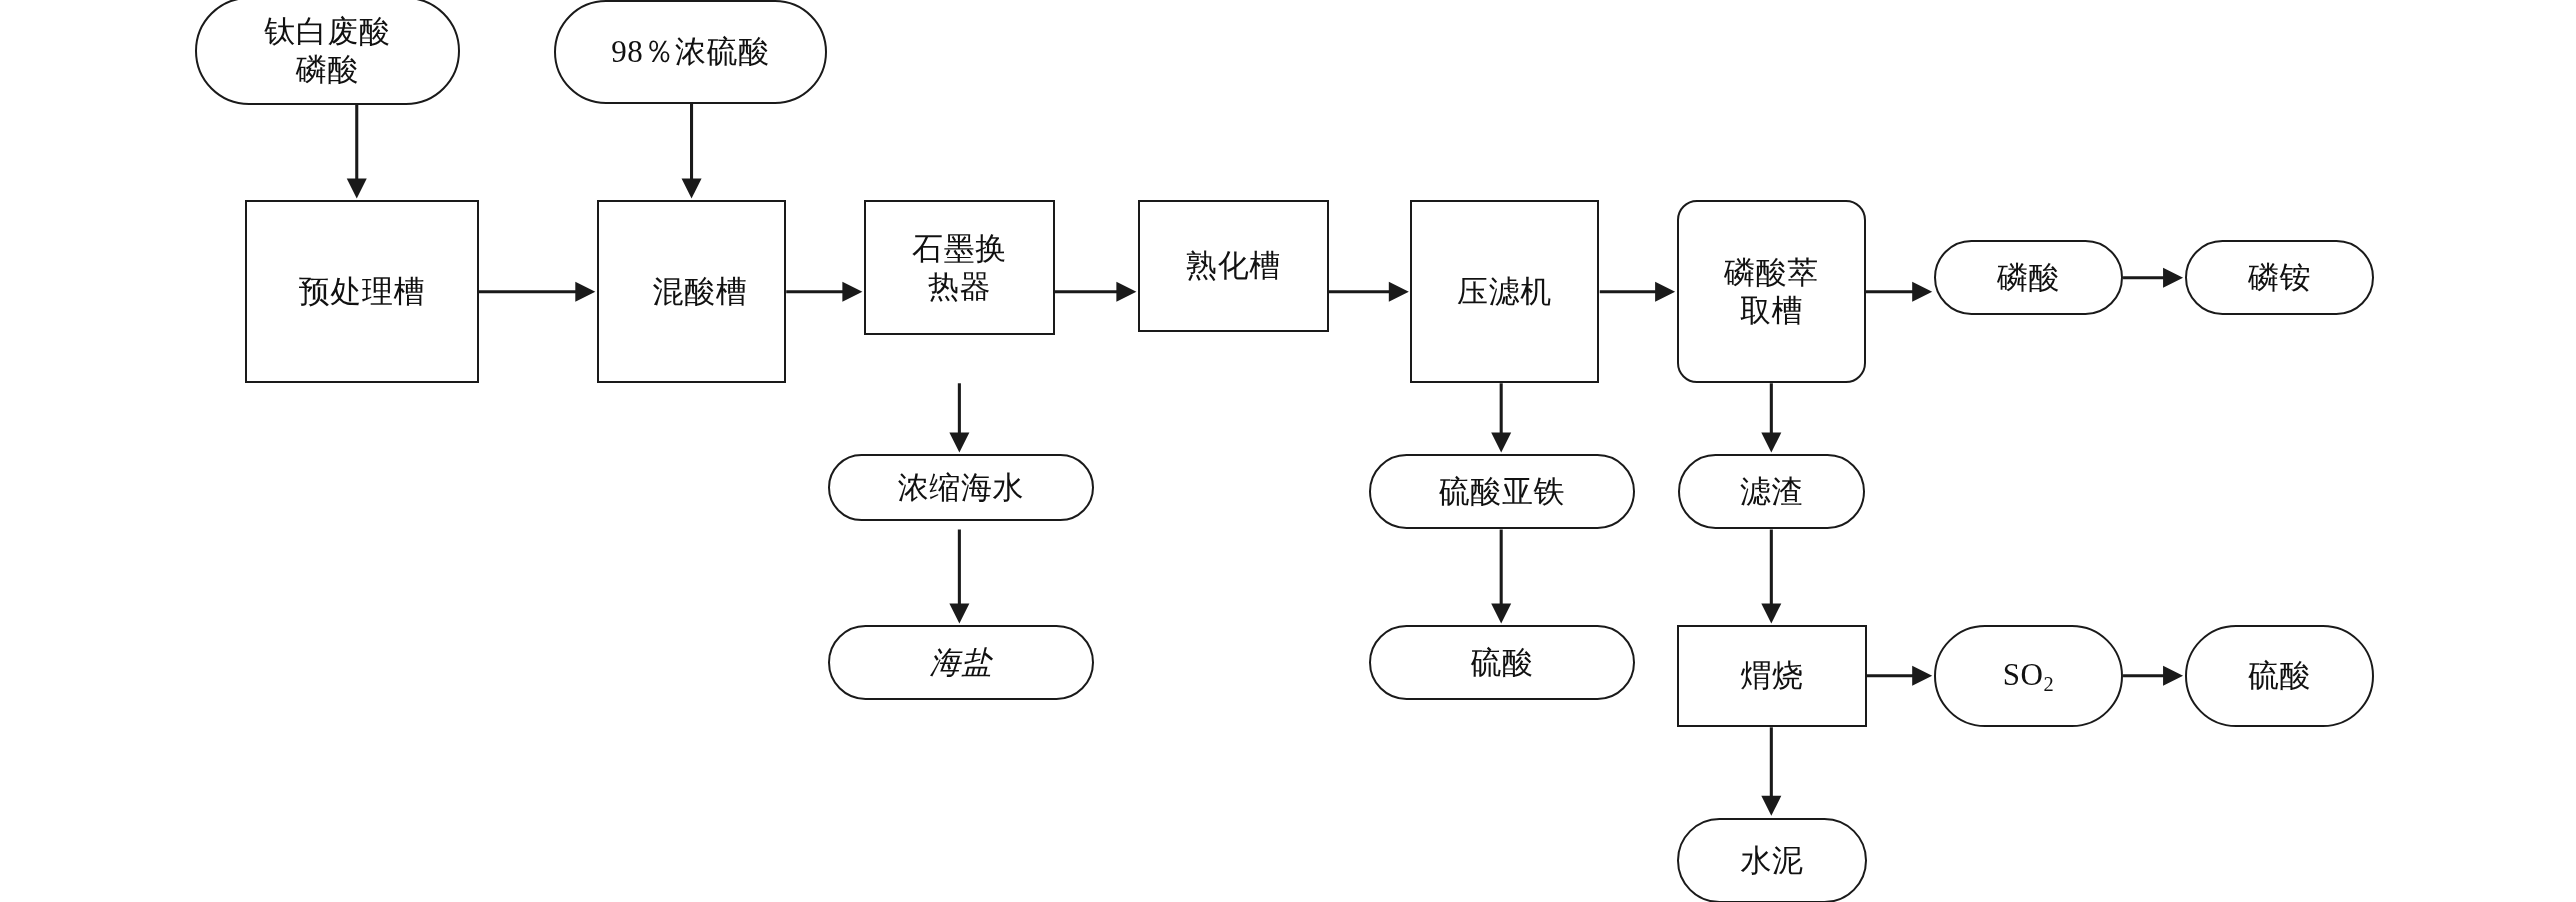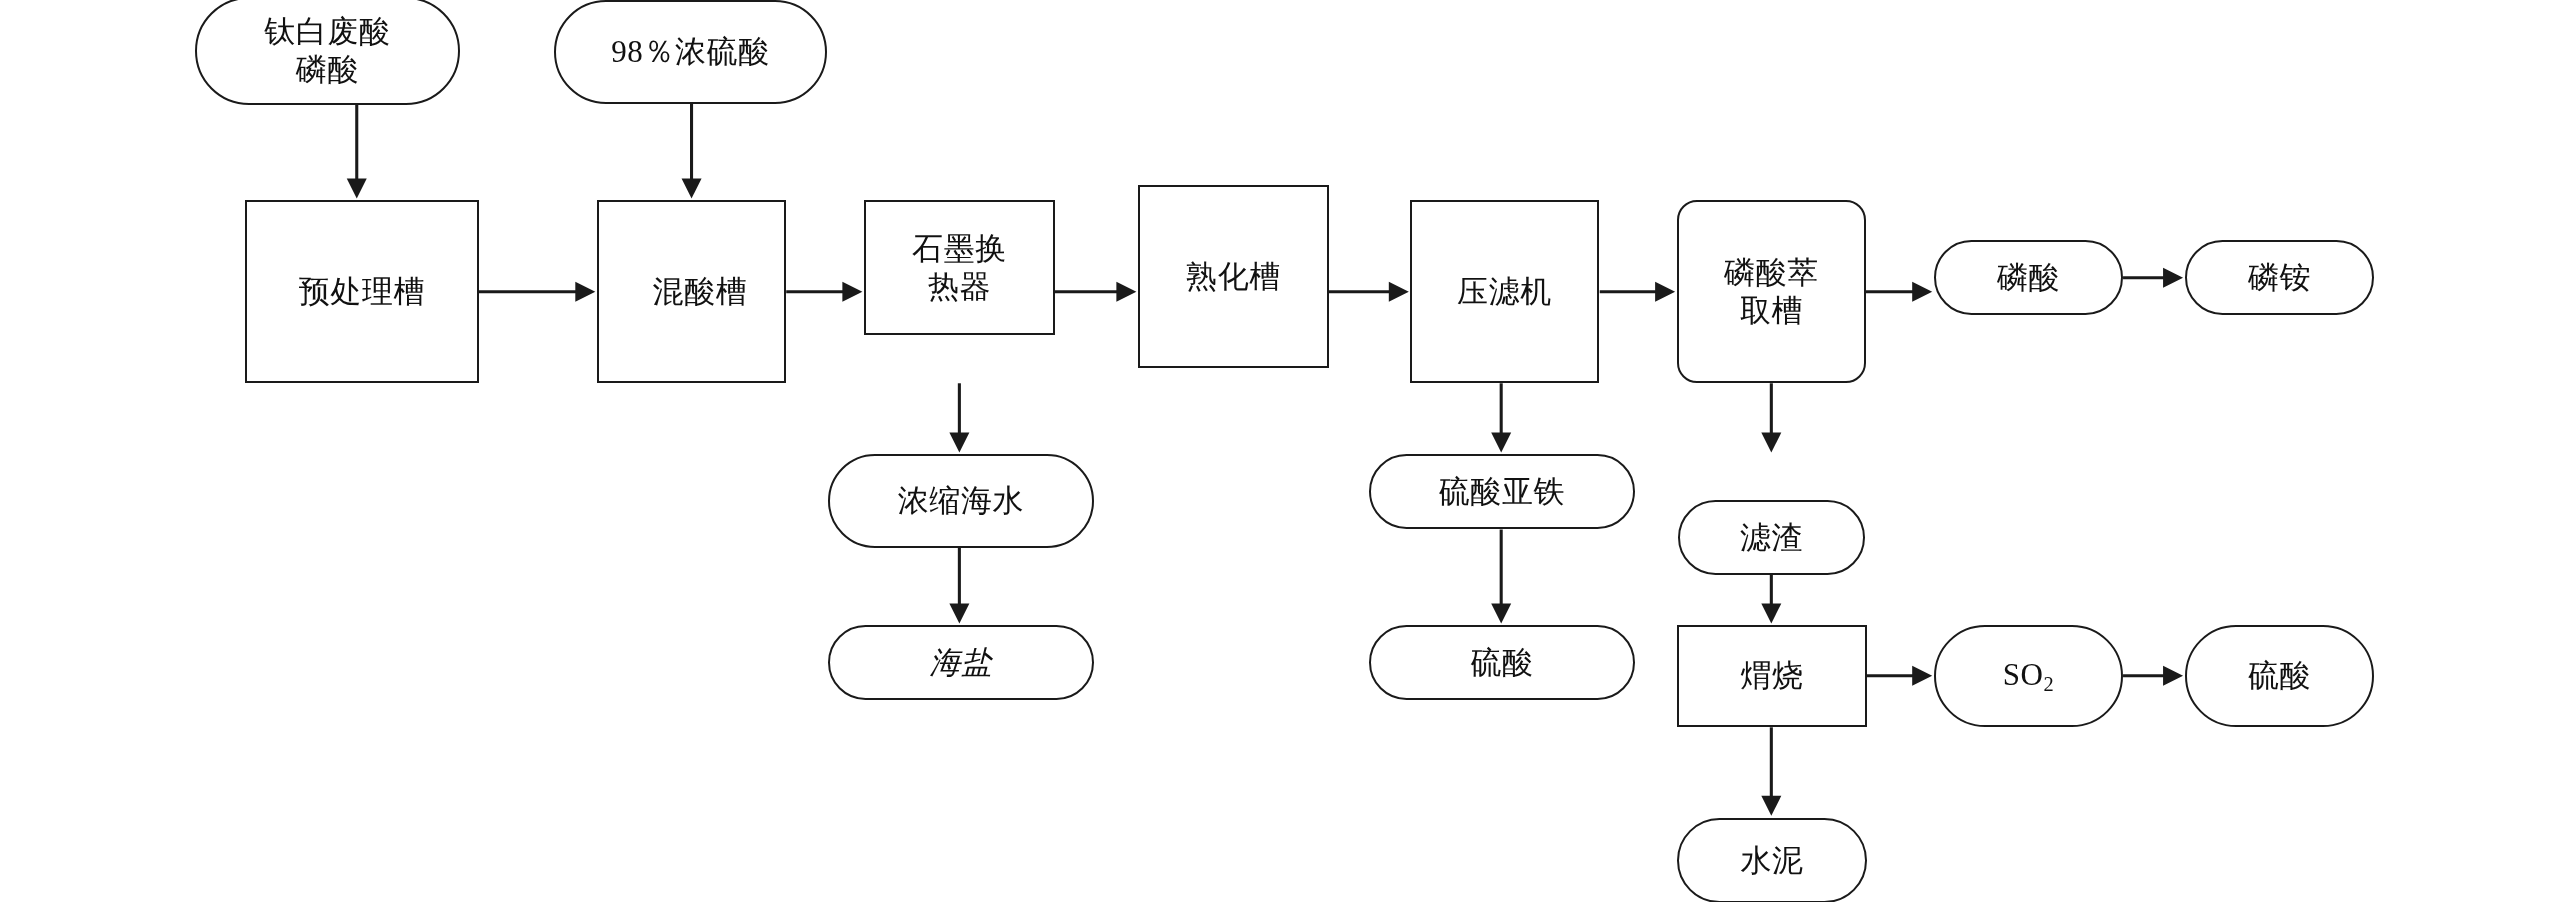--- a/index.html
+++ b/index.html
@@ -126,30 +126,30 @@
       </g>
     </svg>
   <div id="nodes">
       <div class="node terminal" style="left: 195px; top: -3.1px; width: 265px; height: 108px; font-size: 31px; border-color: rgb(26, 26, 26);"><span class="node-label">钛白废酸
 磷酸</span></div>
       <div class="node terminal" style="left: 554px; top: 0px; width: 273px; height: 104px; font-size: 31px; border-color: rgb(26, 26, 26);"><span class="node-label">98％浓硫酸</span></div>
       <div class="node process" style="left: 245px; top: 200px; width: 234px; height: 183px; font-size: 31px; border-color: rgb(26, 26, 26);"><span class="node-label">预处理槽</span></div>
       <div class="node process" style="left: 597px; top: 200px; width: 189px; height: 183px; font-size: 31px; border-color: rgb(26, 26, 26); padding-left: 17px;"><span class="node-label">混酸槽</span></div>
       <div class="node process" style="left: 864px; top: 200px; width: 191px; height: 135px; font-size: 31px; border-color: rgb(26, 26, 26);"><span class="node-label">石墨换
 热器</span></div>
-      <div class="node process" style="left: 1138px; top: 185px; width: 191px; height: 183px; font-size: 31px; border-color: rgb(26, 26, 26);"><span class="node-label">熟化槽</span></div>
+      <div class="node process" style="left: 1138px; top: 200px; width: 191px; height: 132px; font-size: 31px; border-color: rgb(26, 26, 26);"><span class="node-label">熟化槽</span></div>
       <div class="node process" style="left: 1410px; top: 200px; width: 189px; height: 183px; font-size: 31px; border-color: rgb(26, 26, 26);"><span class="node-label">压滤机</span></div>
       <div class="node process" style="left: 1677px; top: 200px; width: 189px; height: 183px; font-size: 31px; border-color: rgb(26, 26, 26); border-radius: 20px;"><span class="node-label">磷酸萃
 取槽</span></div>
       <div class="node terminal" style="left: 1934px; top: 240px; width: 189px; height: 75px; font-size: 31px; border-color: rgb(26, 26, 26);"><span class="node-label">磷酸</span></div>
       <div class="node terminal" style="left: 2185px; top: 240px; width: 189px; height: 75px; font-size: 31px; border-color: rgb(26, 26, 26);"><span class="node-label">磷铵</span></div>
-      <div class="node terminal" style="left: 828px; top: 454px; width: 266px; height: 94px; font-size: 31px; border-color: rgb(26, 26, 26);"><span class="node-label">浓缩海水</span></div>
+      <div class="node terminal" style="left: 828px; top: 454px; width: 266px; height: 67px; font-size: 31px; border-color: rgb(26, 26, 26);"><span class="node-label">浓缩海水</span></div>
       <div class="node terminal" style="left: 828px; top: 625px; width: 266px; height: 75px; font-size: 31px; border-color: rgb(26, 26, 26); font-style: italic;"><span class="node-label">海盐</span></div>
       <div class="node terminal" style="left: 1369px; top: 454px; width: 266px; height: 75px; font-size: 31px; border-color: rgb(26, 26, 26);"><span class="node-label">硫酸亚铁</span></div>
       <div class="node terminal" style="left: 1369px; top: 625px; width: 266px; height: 75px; font-size: 31px; border-color: rgb(26, 26, 26);"><span class="node-label">硫酸</span></div>
-      <div class="node terminal" style="left: 1678px; top: 454px; width: 187px; height: 75px; font-size: 31px; border-color: rgb(26, 26, 26); margin-top: 46px;"><span class="node-label">滤渣</span></div>
+      <div class="node terminal" style="left: 1678px; top: 454px; width: 187px; height: 75px; font-size: 31px; border-color: rgb(26, 26, 26);"><span class="node-label">滤渣</span></div>
       <div class="node process" style="left: 1677px; top: 625px; width: 190px; height: 102px; font-size: 31px; border-color: rgb(26, 26, 26);"><span class="node-label">煟烧</span></div>
       <div class="node terminal" style="left: 1934px; top: 625px; width: 189px; height: 102px; font-size: 31px; border-color: rgb(26, 26, 26);"><span class="node-label">SO<span class="sub">2</span></span></div>
       <div class="node terminal" style="left: 2185px; top: 625px; width: 189px; height: 102px; font-size: 31px; border-color: rgb(26, 26, 26);"><span class="node-label">硫酸</span></div>
       <div class="node terminal" style="left: 1677px; top: 818px; width: 190px; height: 85px; font-size: 31px; border-color: rgb(26, 26, 26);"><span class="node-label">水泥</span></div>
     </div>
 </div>
 
 
 </body></html>

